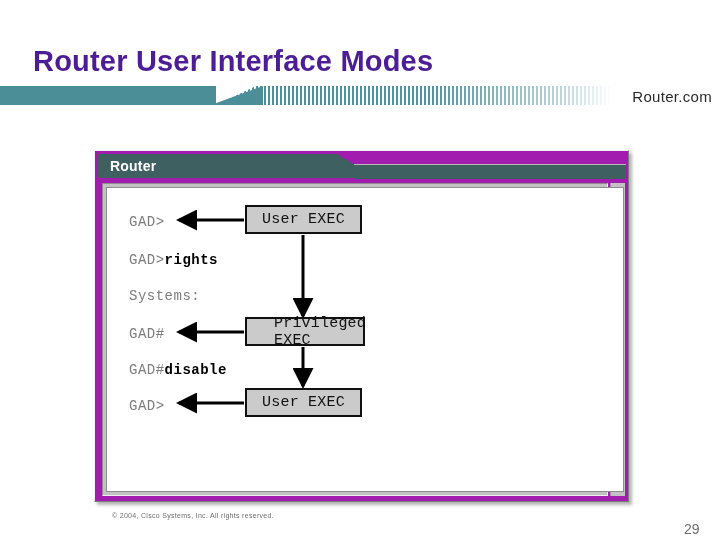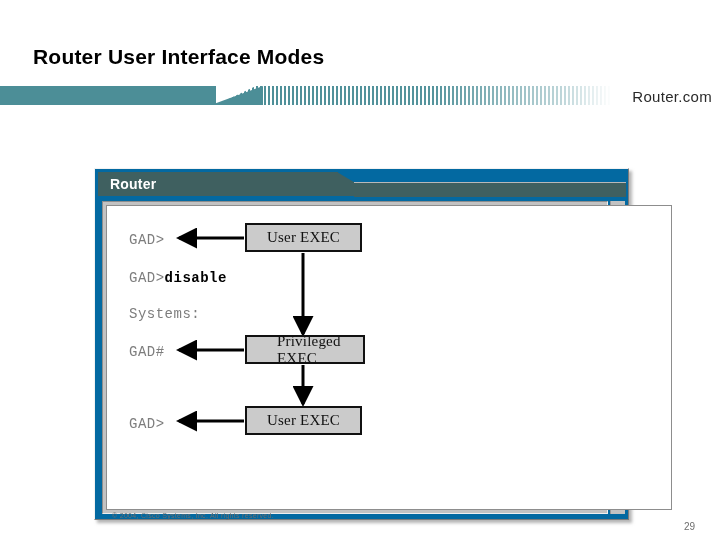--- a/index.html
+++ b/index.html
@@ -14,23 +14,23 @@
     overflow: hidden;
     font-family: "Liberation Sans", sans-serif;
   }
 
   
   #slide-title {
     position: absolute;
     left: 33px;
     top: 45px;
     font-family: "Liberation Sans", sans-serif;
-    font-size: 21px;
+    font-size: 29px;
     font-weight: bold;
-    color: #000000;
+    color: #4c1d95;
     letter-spacing: 0.2px;
     white-space: nowrap;
   }
 
   
   #banner {
     position: absolute;
     left: 0;
     top: 86px;
     width: 720px;
@@ -87,24 +87,24 @@
     font-weight: normal;
     color: #2a2a2a;
     letter-spacing: 0.3px;
     white-space: nowrap;
   }
 
   
   #router-window {
     position: absolute;
     left: 94px;
-    top: 168px;
+    top: 150px;
     width: 535px;
     height: 352px;
-    background: #0369a1;
+    background: #a21caf;
     border-top: 1px solid #f2f2f2;
     border-left: 1px solid #f2f2f2;
     border-right: 1px solid #7b7b7b;
     border-bottom: 1px solid #7b7b7b;
     box-shadow: 3px 3px 3px rgba(120,120,120,0.55);
     box-sizing: border-box;
   }
 
   
   #window-titlebar {
@@ -164,21 +164,21 @@
     border-top: 1px solid #8d8d8d;
     border-left: 1px solid #8d8d8d;
     border-right: 1px solid #efefef;
     border-bottom: 1px solid #efefef;
     box-sizing: border-box;
   }
   #terminal-pane {
     position: absolute;
     left: 3px;
     top: 3px;
-    width: 566px;
+    width: 518px;
     height: 305px;
     background: #ffffff;
     border: 1px solid #8d8d8d;
     box-sizing: border-box;
     overflow: hidden;
   }
   
   #window-right-gutter {
     position: absolute;
     right: 3px;
@@ -204,21 +204,21 @@
     color: #000000;
     font-weight: bold;
   }
 
   
   .flow-box {
     position: absolute;
     background: #cbcbcb;
     border: 2px solid #111111;
     box-sizing: border-box;
-    font-family: Liberation Serif, serif;
+    font-family: Liberation Mono, monospace;
     font-size: 15px;
     color: #111111;
     display: flex;
     align-items: center;
     justify-content: center;
     letter-spacing: 0.2px;
   }
 
   
   #flow-arrows {
@@ -239,21 +239,21 @@
     font-size: 7px;
     color: #6e6e6e;
     letter-spacing: 0.3px;
     white-space: nowrap;
   }
   #page-number {
     position: absolute;
     left: 684px;
     top: 521px;
     font-family: "Liberation Sans", sans-serif;
-    font-size: 10px;
+    font-size: 14px;
     color: #6e6e6e;
     white-space: nowrap;
   }
 </style>
 </head>
 <body>
 
 <div id="slide-title">Router User Interface Modes</div>
 
 <div id="banner">
@@ -273,26 +273,27 @@
     <div id="window-title-text">Router</div>
   </div>
 
   <div id="window-right-gutter"></div>
 
   <div id="window-bevel">
     <div id="terminal-pane">
 
       <div class="term-line" style="top:26px;"><span>GAD&gt;</span></div>
 
-      <div class="term-line" style="top:64px;"><span>GAD&gt;</span><b>disable</b></div>
+      <div class="term-line" style="top:64px;"><span>GAD&gt;</span><b>rights</b></div>
 
       <div class="term-line" style="top:100px;"><span>Systems:</span></div>
 
       <div class="term-line" style="top:138px;"><span>GAD#</span></div>
 
+      <div class="term-line" style="top:174px;"><span>GAD#</span><b>disable</b></div>
 
       <div class="term-line" style="top:210px;"><span>GAD&gt;</span></div>
 
       <svg id="flow-arrows" viewBox="0 0 498 305" width="498" height="305">
         <defs>
           <marker id="arrowhead" markerWidth="7" markerHeight="7" refX="6" refY="3.5" orient="auto" markerUnits="strokeWidth">
             <polygon points="0 0, 7 3.5, 0 7" fill="#000000"></polygon>
           </marker>
         </defs>
 

